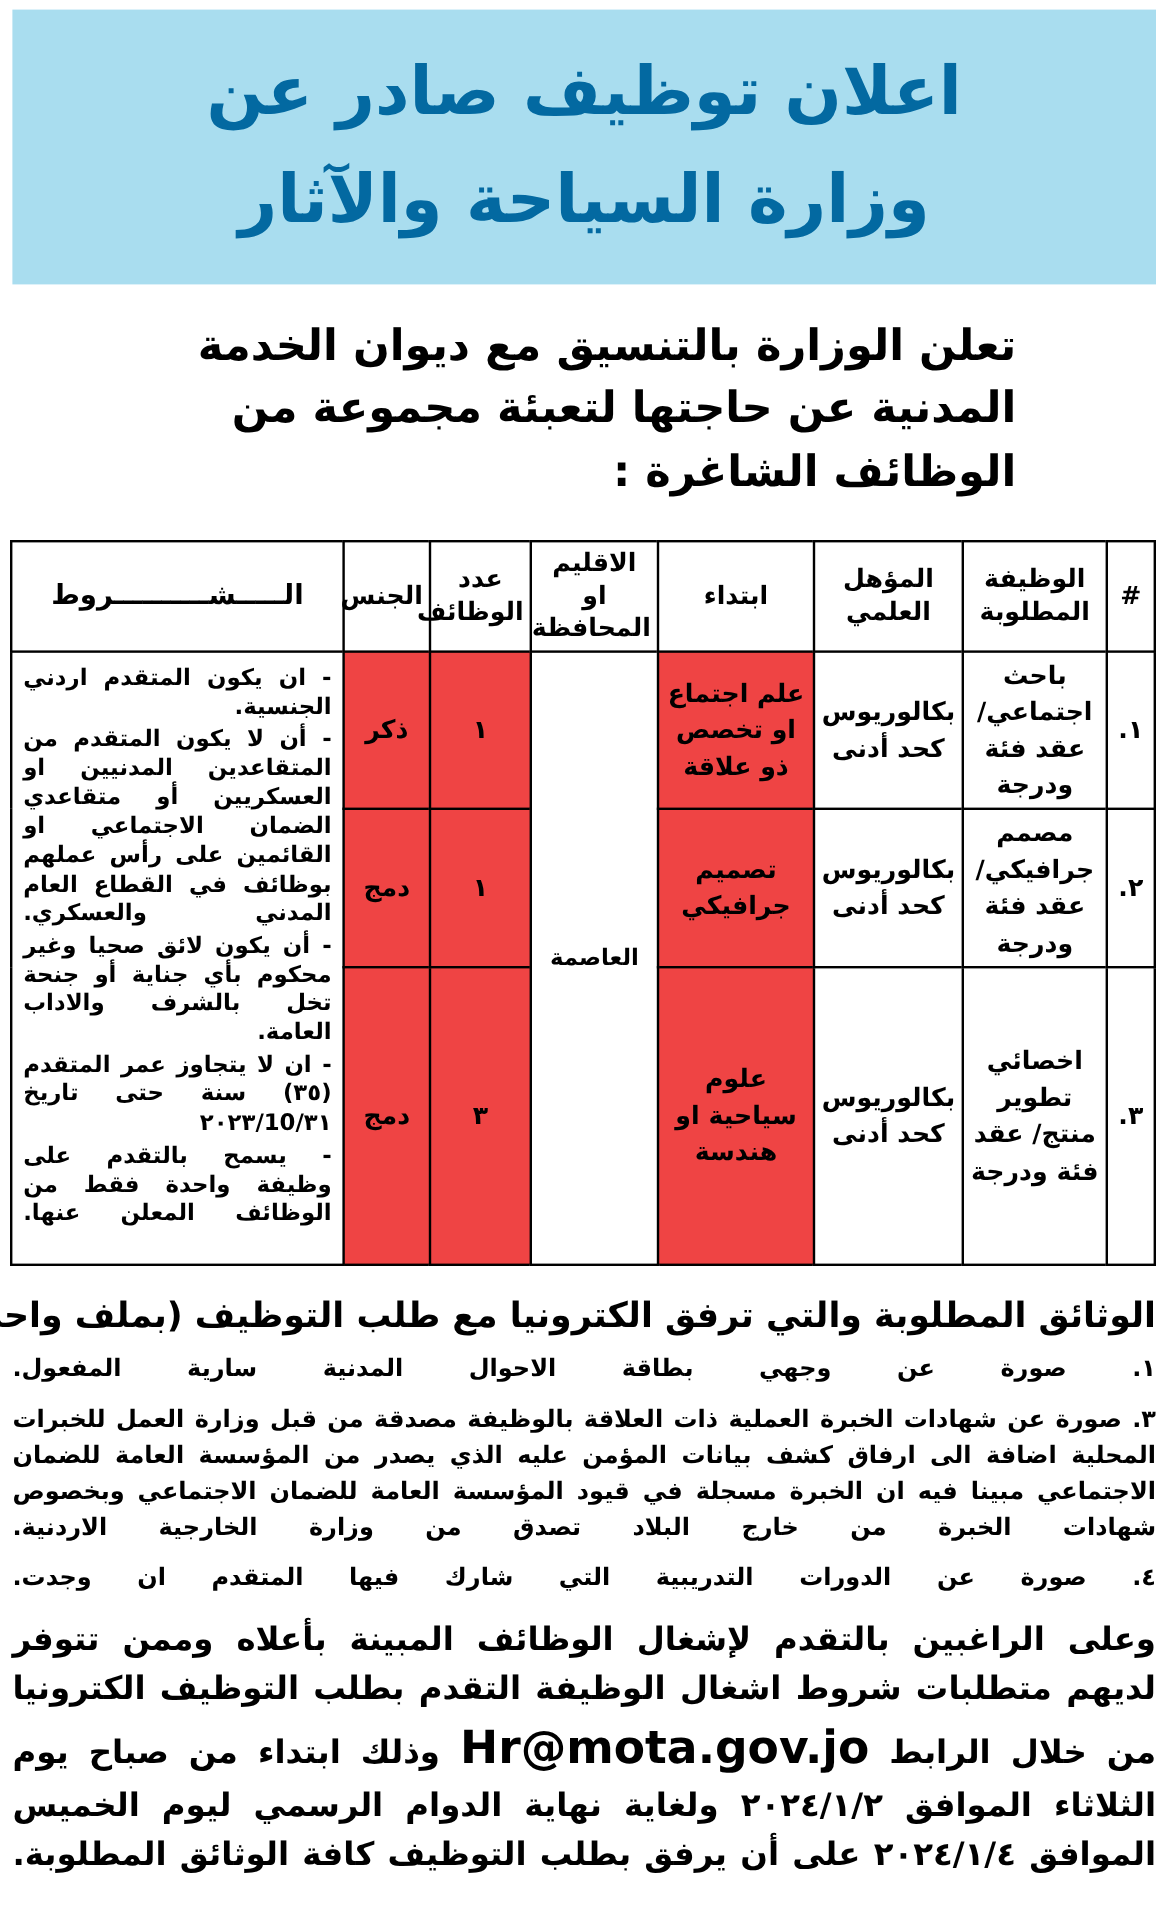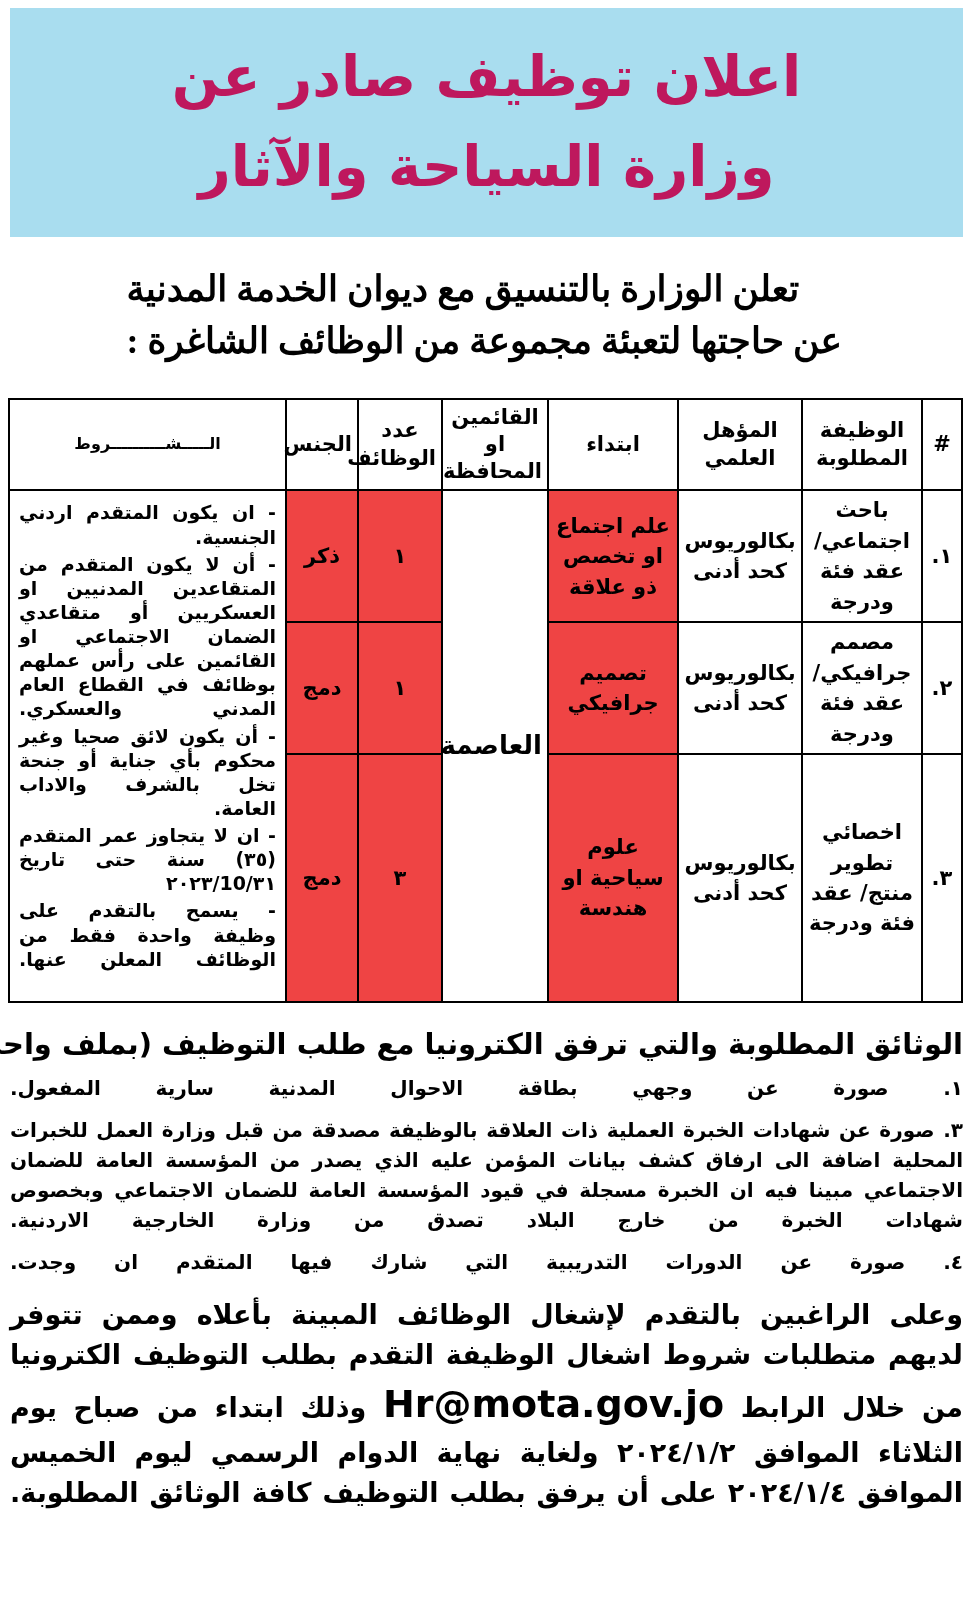--- a/index.html
+++ b/index.html
@@ -10,39 +10,38 @@
     background: #ffffff;
     color: #000000;
     font-family: "DejaVu Sans", sans-serif;
     direction: rtl;
   }
   .page { padding: 8px 10px 0 10px; }
 
   
   .header-box {
     background: #a9ddef;
-    color: #be185d;
+    color: #0369a1;
     text-align: center;
     padding: 24px 10px 26px 10px;
   }
   .header-title {
     font-size: 56px;
     font-weight: bold;
     line-height: 1.6;
   }
 
   
   .intro {
     width: 720px;
     margin: 26px auto 0 auto;
-    text-align: left;
+    text-align: right;
     font-size: 36px;
     font-weight: bold;
     line-height: 1.45;
-    font-family: Liberation Serif, serif;
   }
 
   
   table.jobs {
     width: 953px;
     margin-top: 30px;
     border-collapse: collapse;
     table-layout: fixed;
   }
   .jobs th, .jobs td {
@@ -51,27 +50,27 @@
     text-align: center;
     vertical-align: middle;
     padding: 4px 5px;
   }
   .jobs th {
     font-size: 21px;
     height: 58px;
     line-height: 1.3;
     background: #ffffff;
   }
-  .jobs th.cond-h { font-size: 16px; }
+  .jobs th.cond-h { font-size: 23px; }
   .jobs td { font-size: 21px; line-height: 1.45; }
   .jobs tr.r1 > td.rh { height: 100px; }
   .jobs tr.r2 > td.rh { height: 97px; }
   .jobs tr.r3 > td.rh { height: 238px; }
   .jobs td.shaded { background: #ef4444; }
-  .jobs td.region { font-size: 26px; }
+  .jobs td.region { font-size: 19px; }
   .jobs td.conds {
     vertical-align: top;
     text-align: right;
     padding: 9px 9px 5px 9px;
   }
   .cond-line {
     font-size: 19px;
     line-height: 1.27;
     text-align: justify;
     text-align-last: justify;
@@ -131,21 +130,21 @@
       <col style="width:84px">
       <col style="width:72px">
       <col style="width:277px">
     </colgroup>
     <thead>
       <tr>
         <th>#</th>
         <th>الوظيفة المطلوبة</th>
         <th>المؤهل العلمي</th>
         <th>ابتداء</th>
-        <th>القائمين او المحافظة</th>
+        <th>الاقليم او المحافظة</th>
         <th>عدد الوظائف</th>
         <th>الجنس</th>
         <th class="cond-h">الـــــشــــــــــروط</th>
       </tr>
     </thead>
     <tbody>
       <tr class="r1">
         <td class="rh">١.</td>
         <td class="rh">باحث اجتماعي/ عقد فئة ودرجة</td>
         <td class="rh">بكالوريوس كحد أدنى</td>

